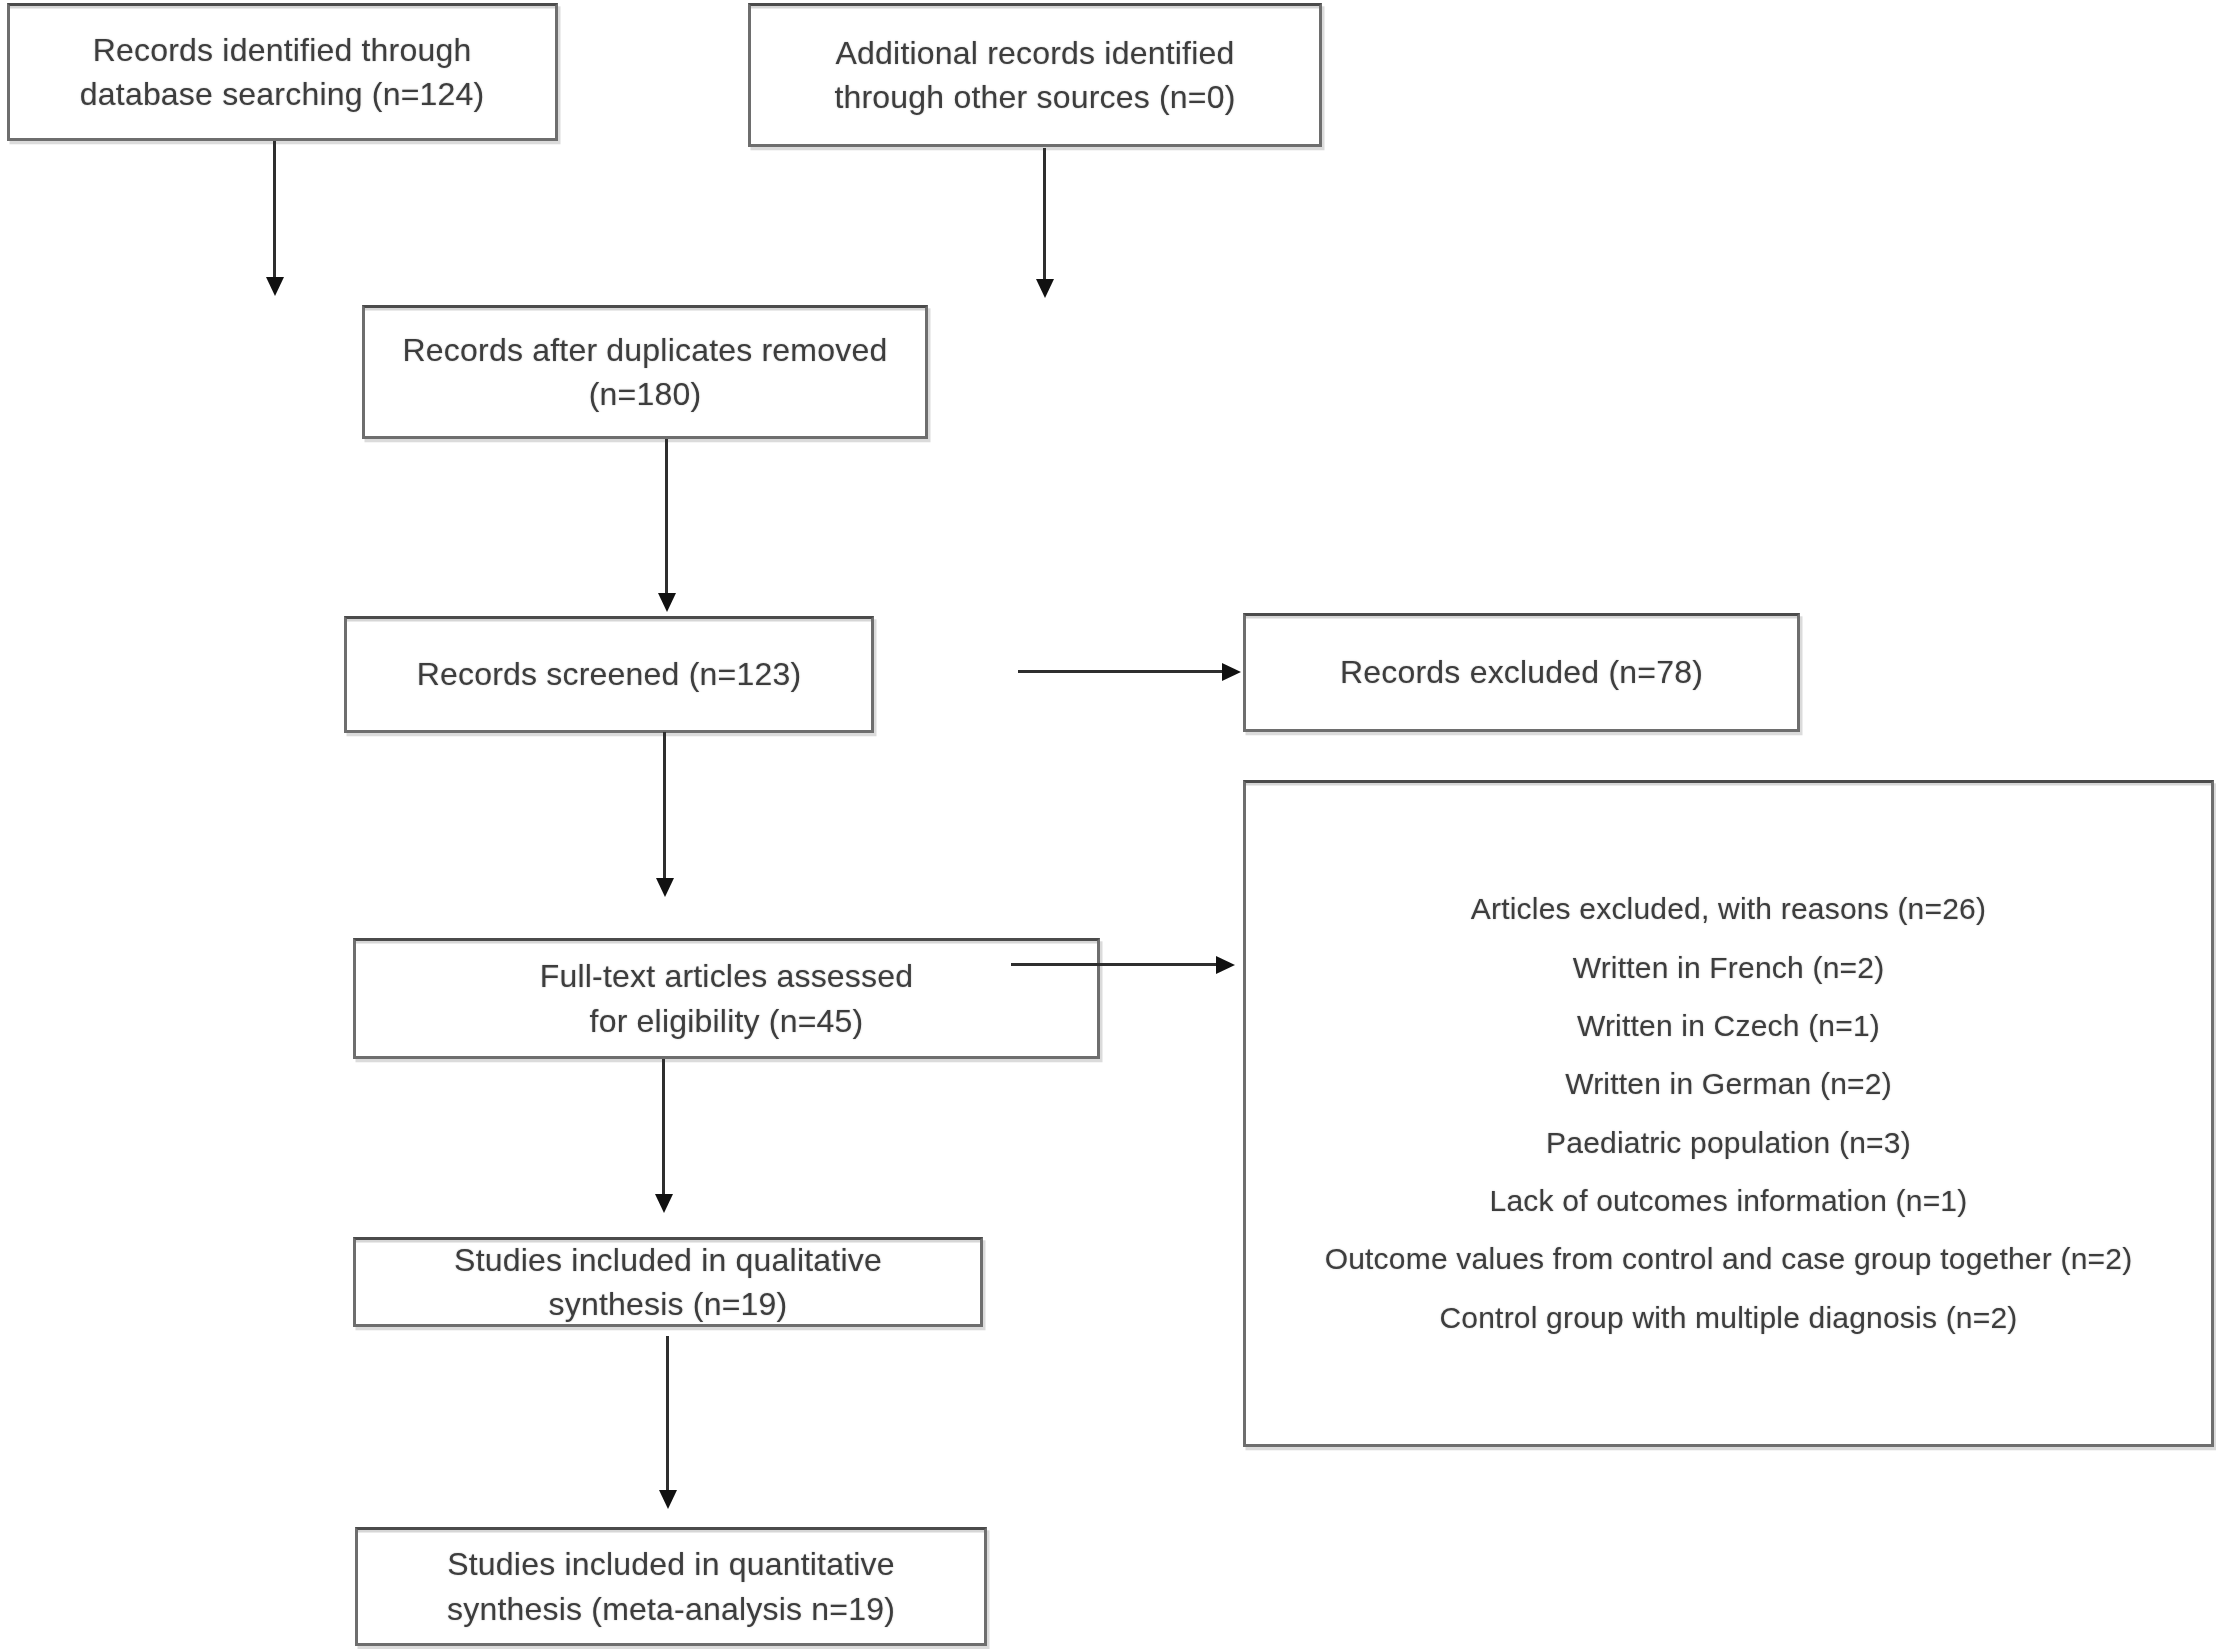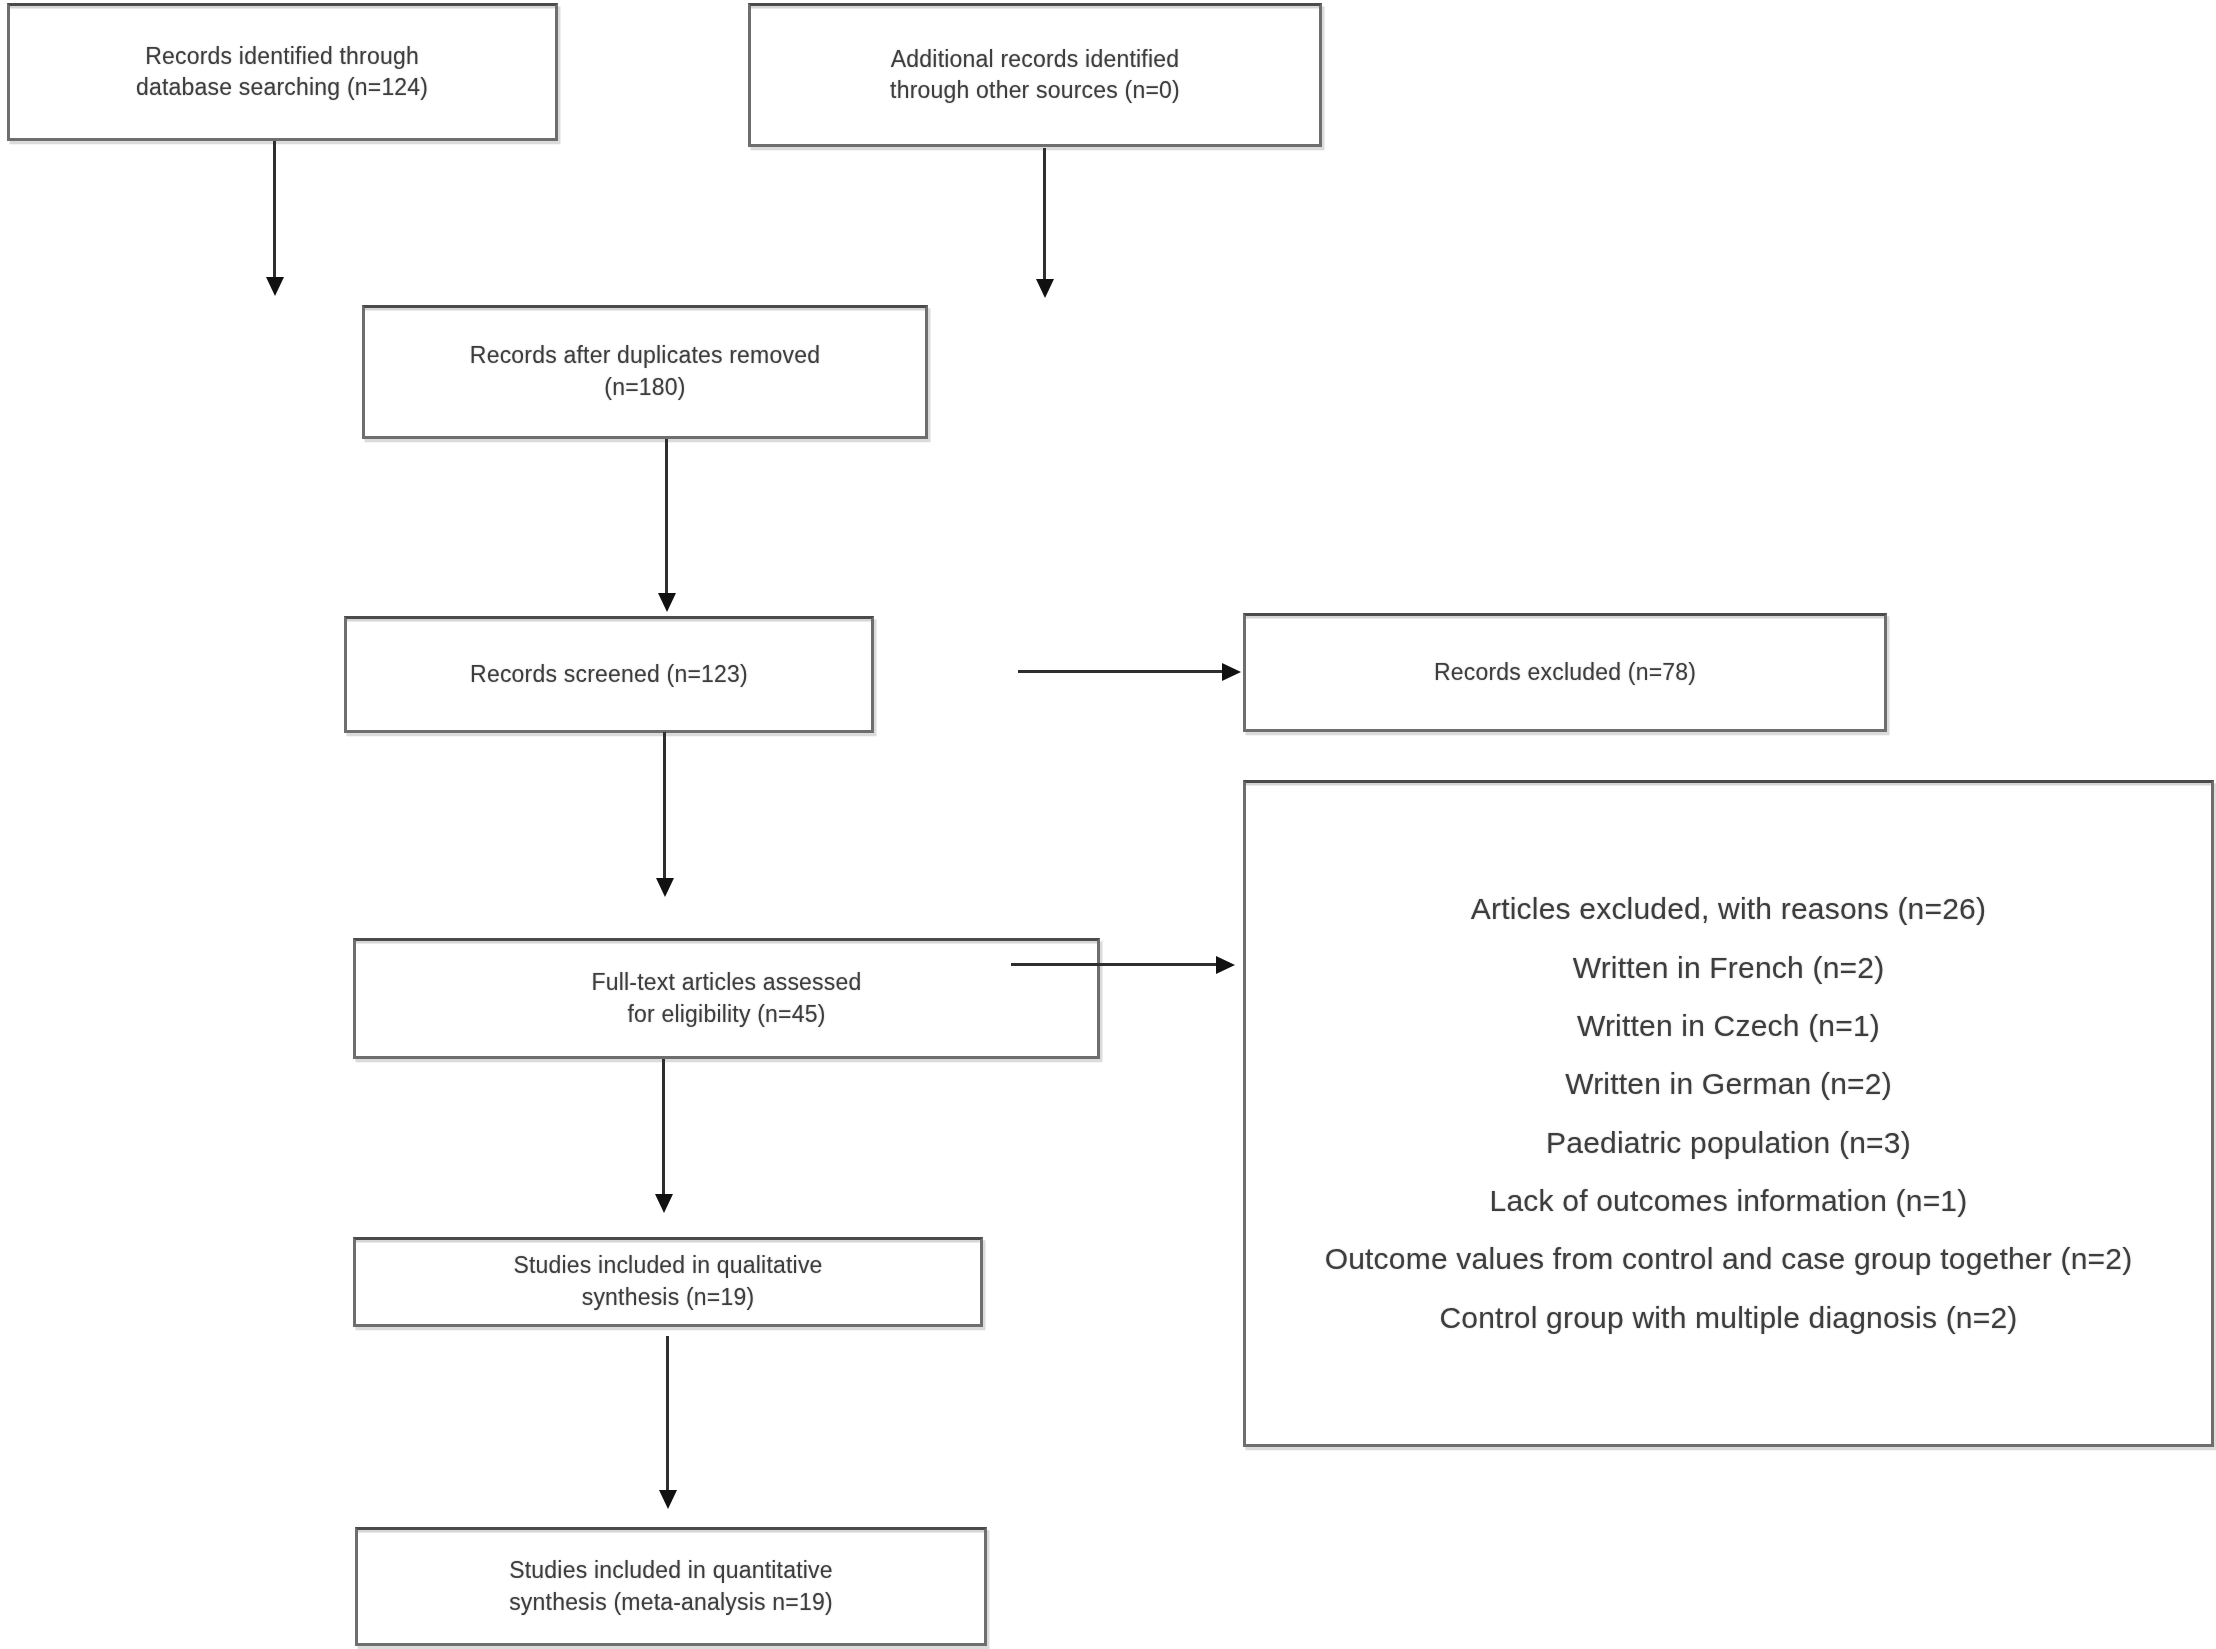--- a/index.html
+++ b/index.html
@@ -23,21 +23,21 @@
     position:absolute;
     background:var(--bg);
     border:3.3px solid var(--border);
     border-top-color:var(--border-dark);
     box-shadow:2.5px 3.3px 0 rgba(0,0,0,0.14), inset 0 2.5px 0 rgba(180,180,180,0.55);
     display:flex;align-items:center;justify-content:center;
     text-align:center;
   }
   .label{
     color:var(--text);
-    font-size:23px;
+    font-size:32px;
     line-height:1.38;
     white-space:pre-line;
     letter-spacing:0.2px;
     text-shadow:0 0 1.6px rgba(90,90,90,0.45);
   }
   .reasons-box{
     flex-direction:column;
     gap:16.4px;
     padding:33px 9px;
   }
@@ -88,21 +88,21 @@
 
   <div class="box" style="left:362px;top:305px;width:566px;height:134px">
     <span class="label">Records after duplicates removed
 (n=180)</span>
   </div>
 
   <div class="box" style="left:344px;top:616px;width:530px;height:117px">
     <span class="label">Records screened (n=123)</span>
   </div>
 
-  <div class="box" style="left:1243px;top:613px;width:644px;height:119px">
+  <div class="box" style="left:1243px;top:613px;width:557px;height:119px">
     <span class="label">Records excluded (n=78)</span>
   </div>
 
   <div class="box" style="left:353px;top:938px;width:747px;height:121px">
     <span class="label">Full-text articles assessed
 for eligibility (n=45)</span>
   </div>
 
   <div class="box reasons-box" style="left:1243px;top:780px;width:971px;height:667px">
     <div class="reason-line">Articles excluded, with reasons (n=26)</div>

